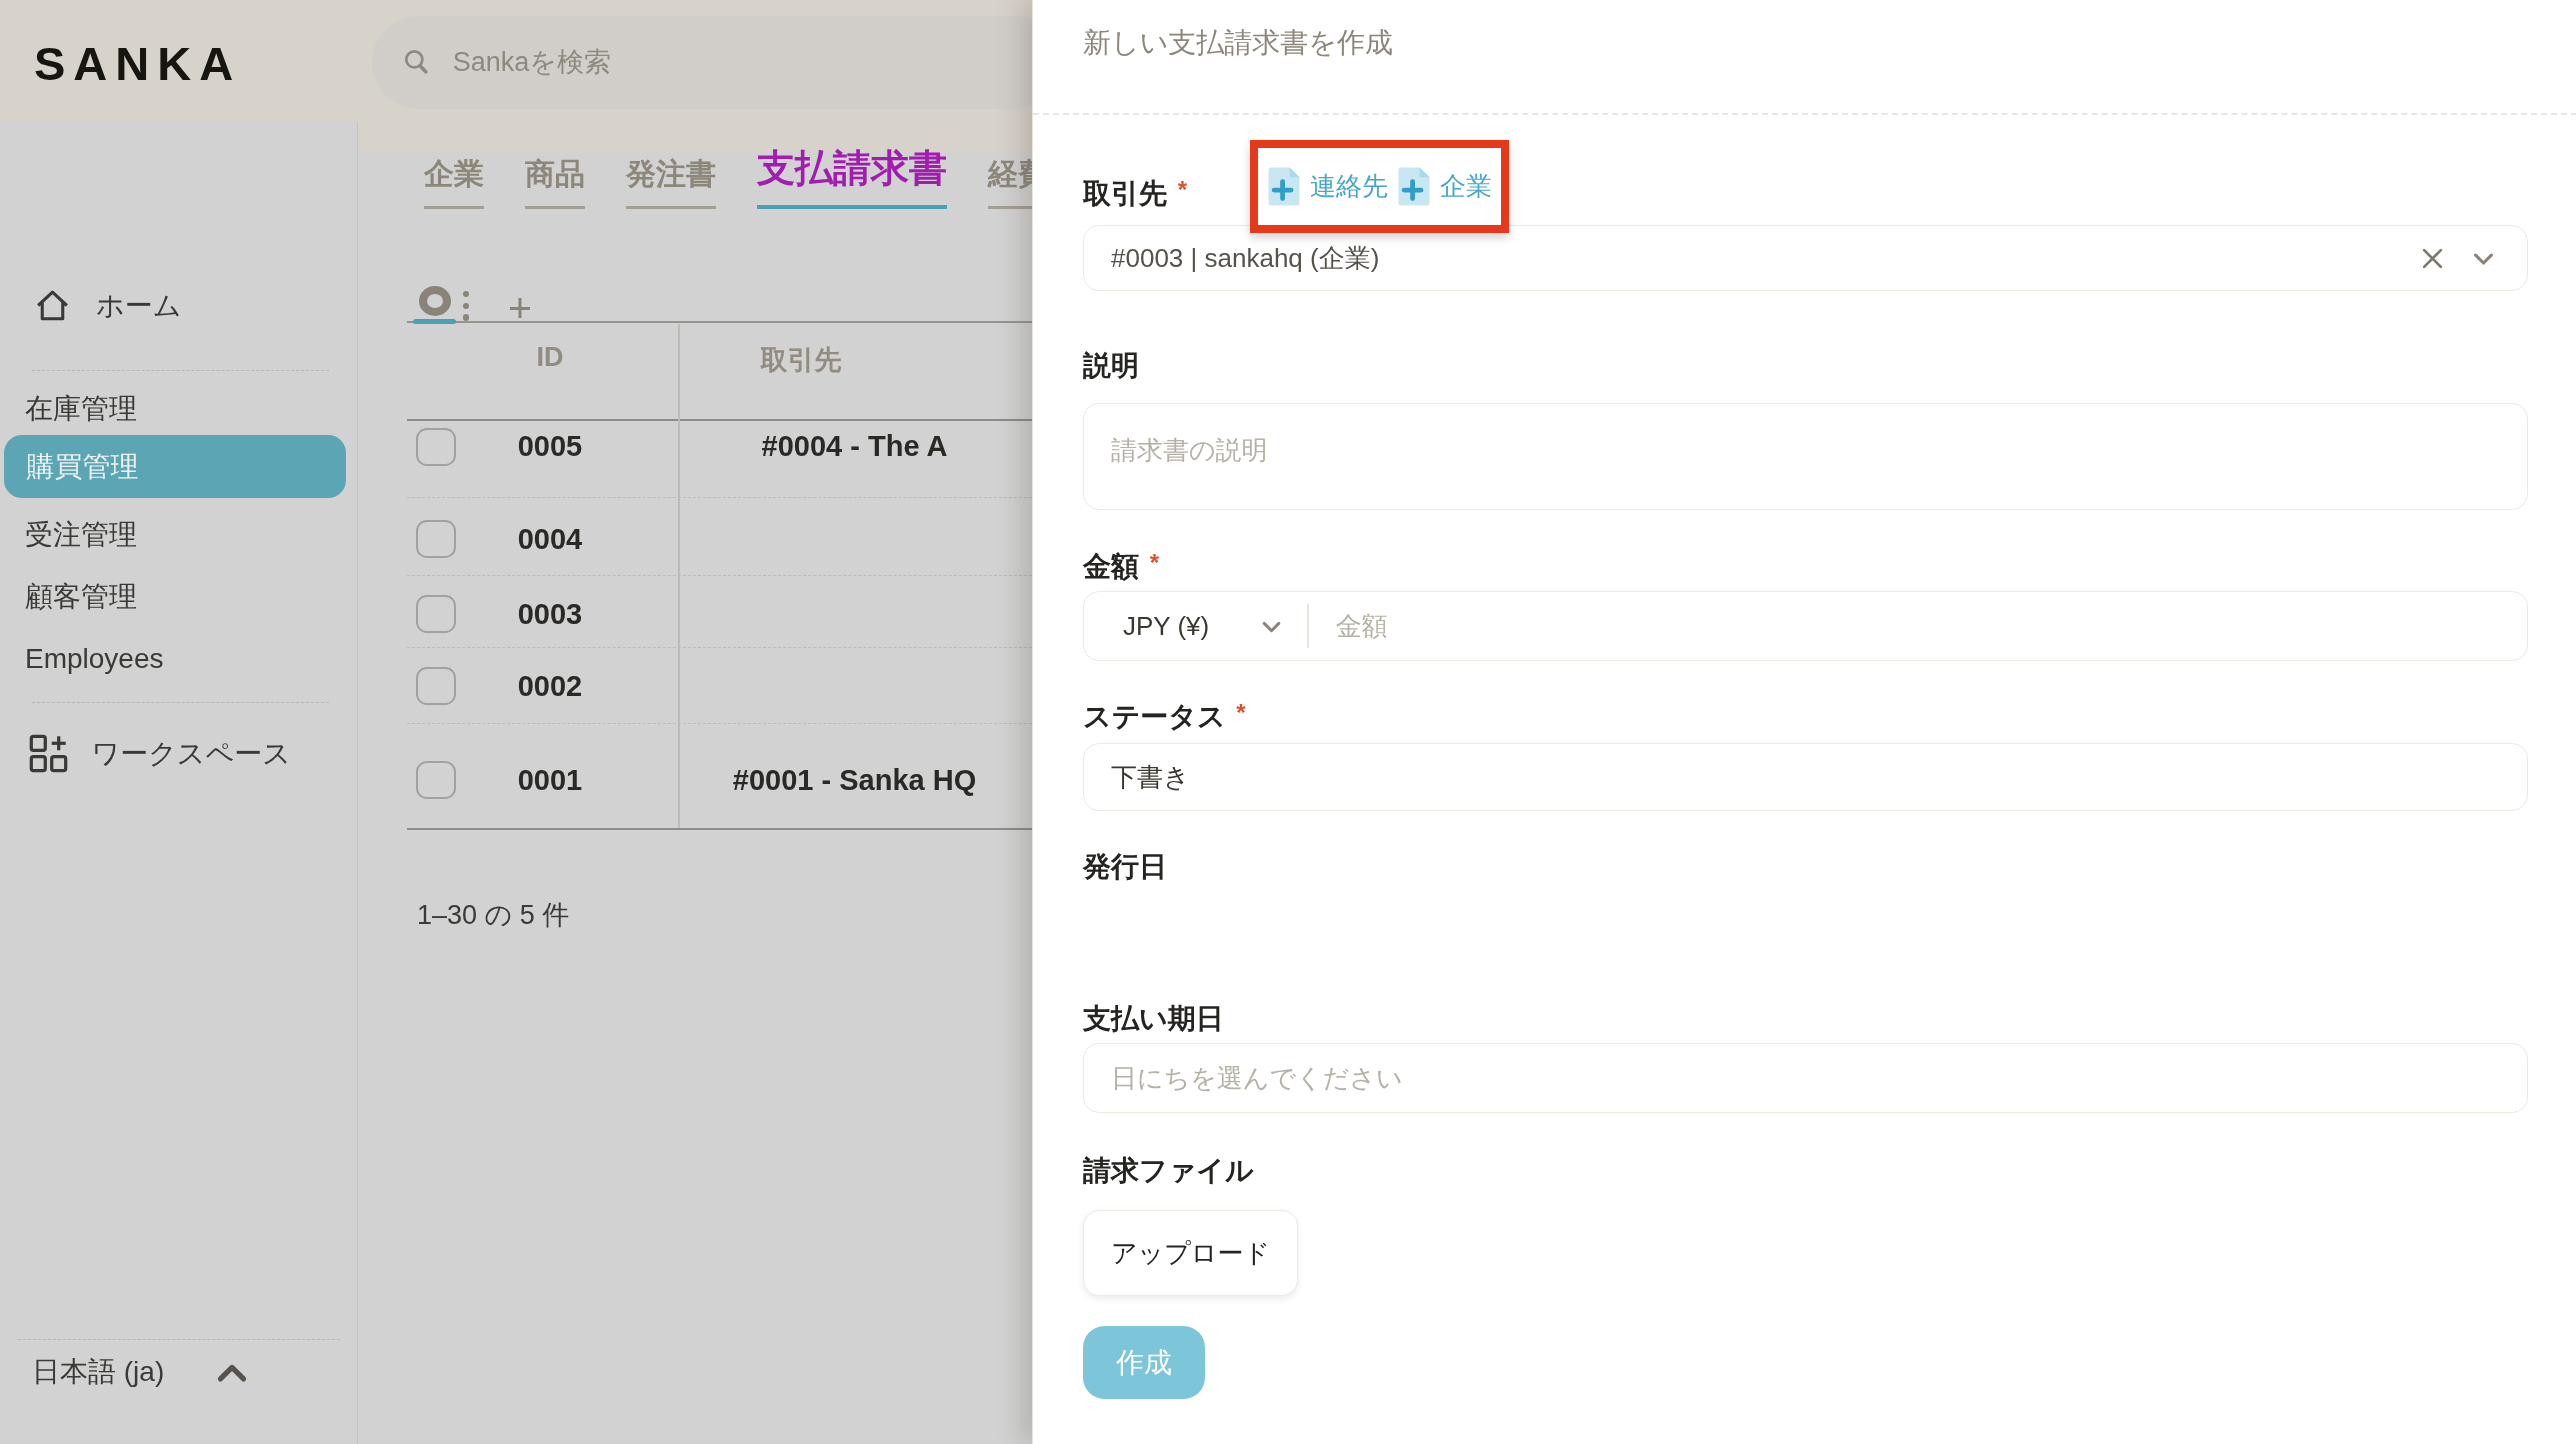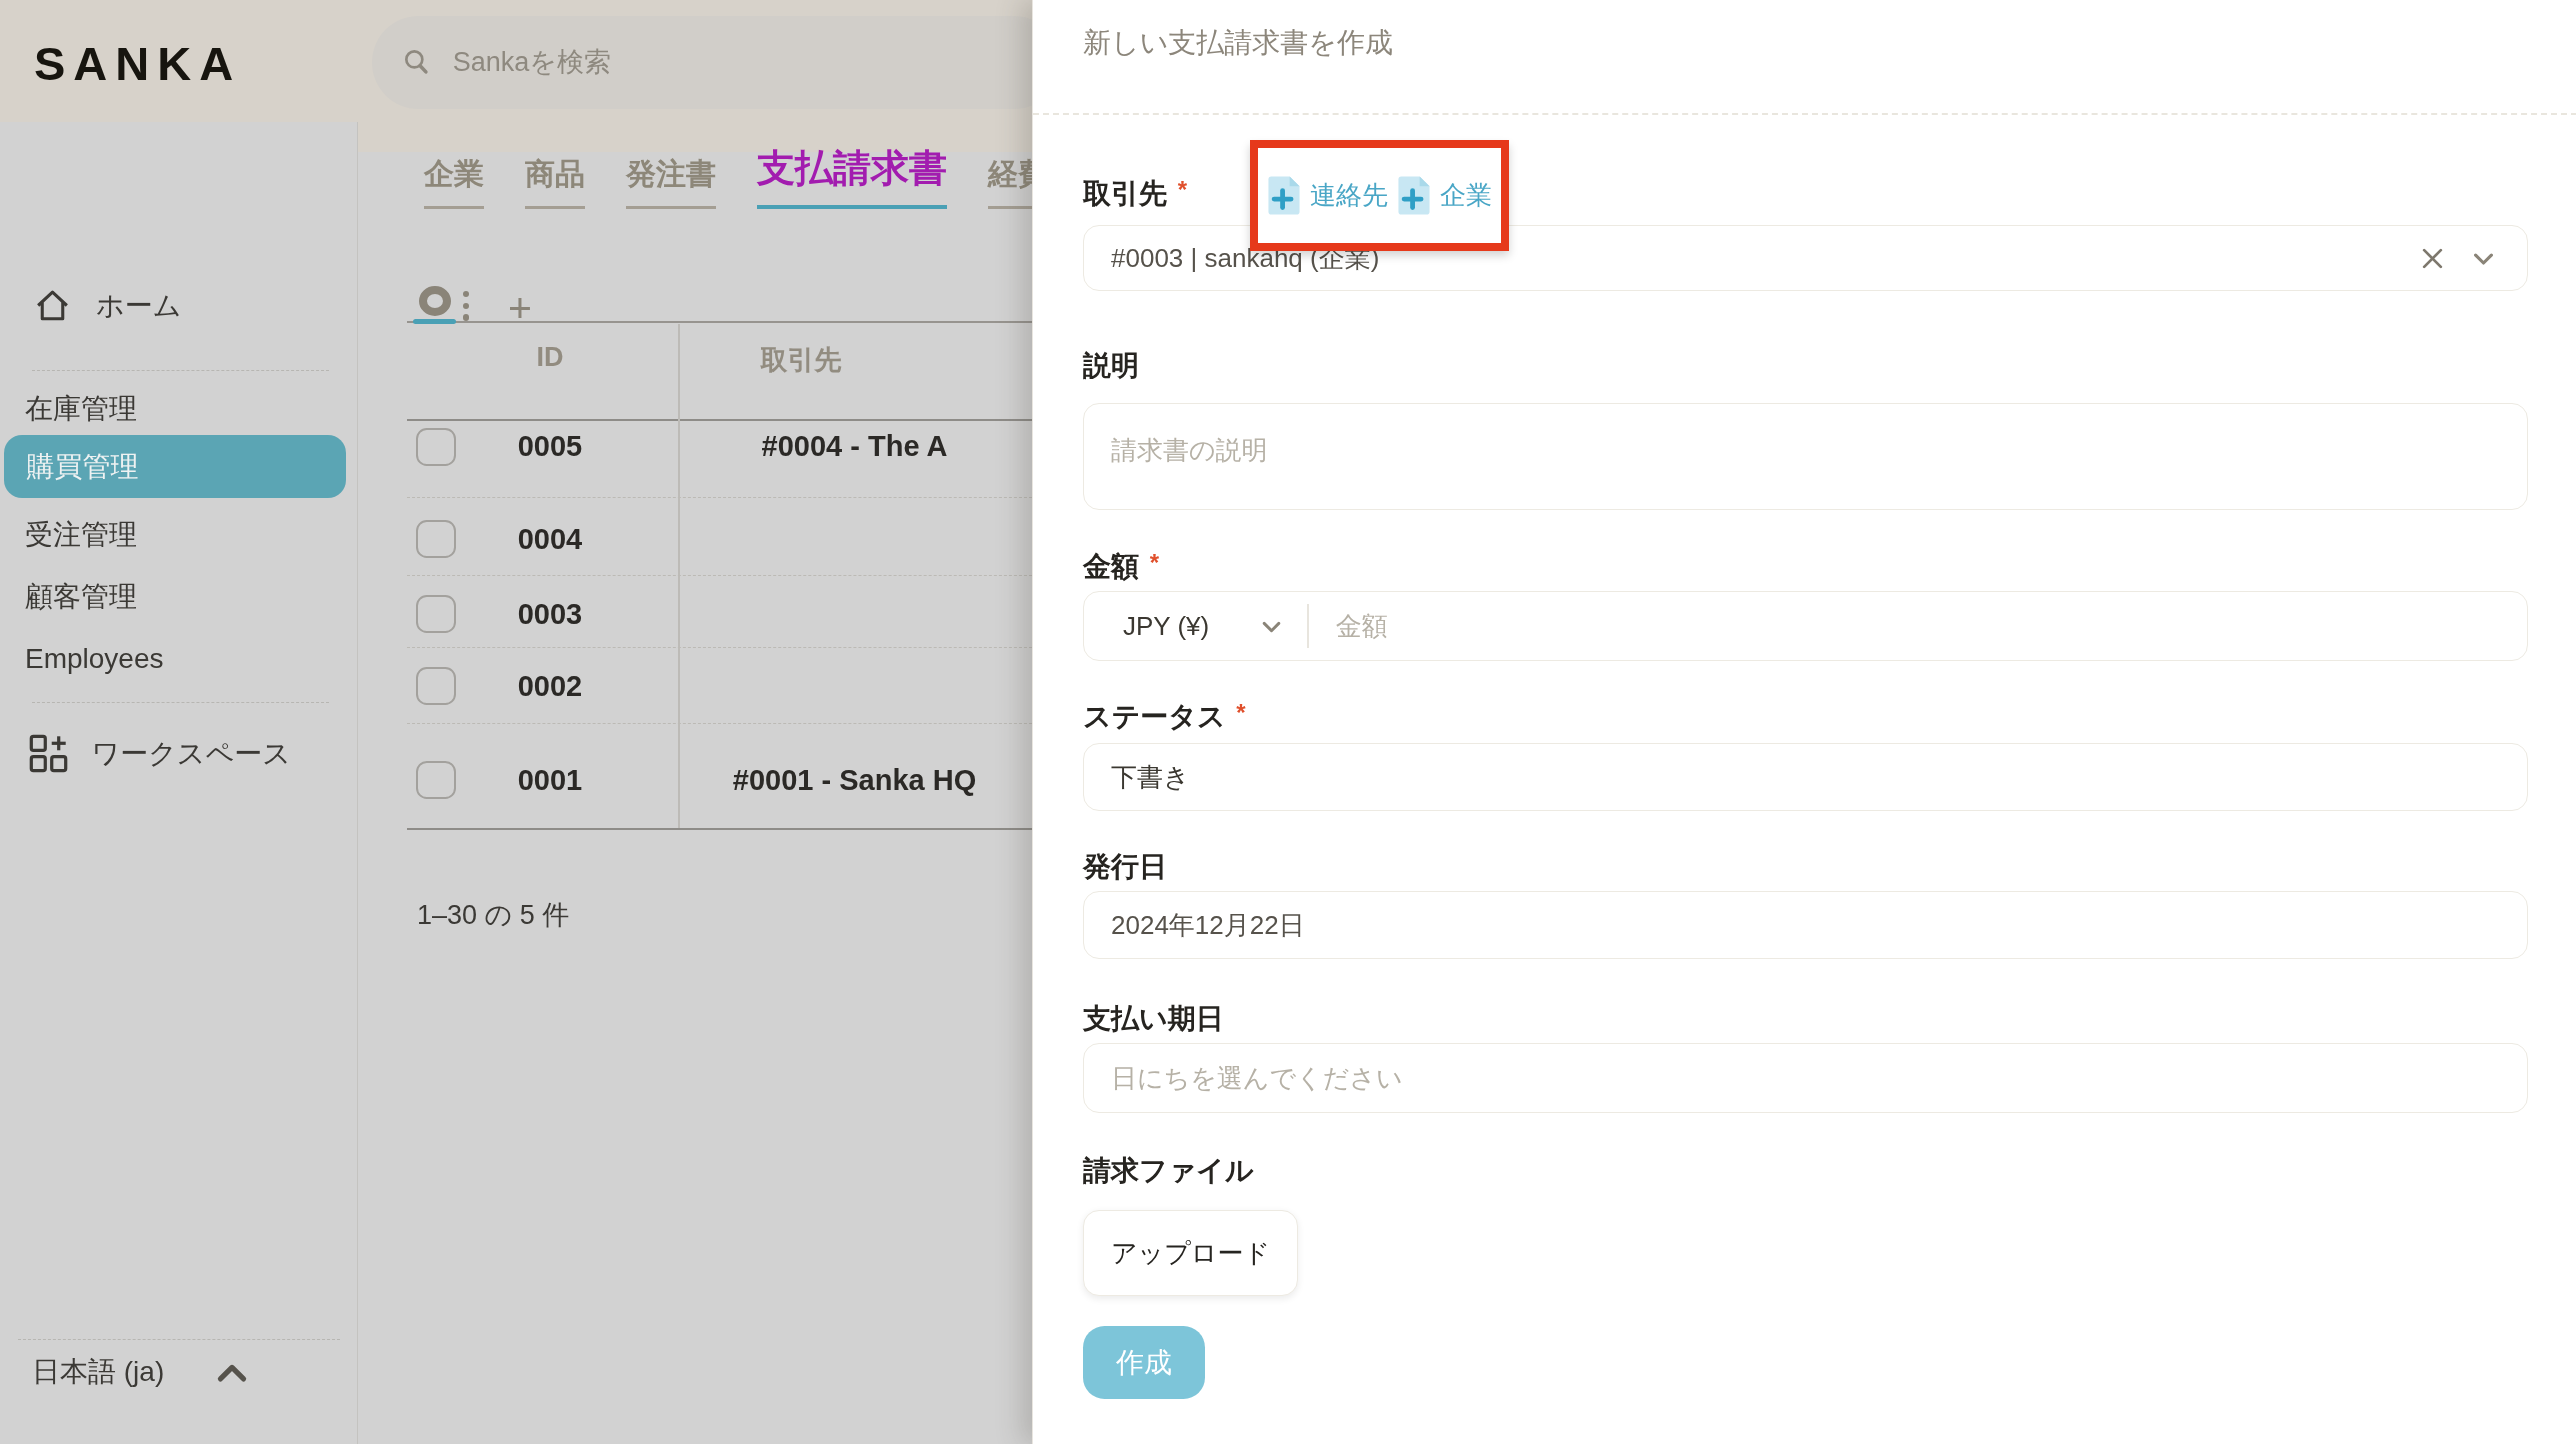--- a/index.html
+++ b/index.html
@@ -52,21 +52,21 @@
   .drawer-dash { position:absolute; left:0; top:113px; width:1544px; border-top:2.7px dashed #e9e6de; }
   .flabel { position:absolute; left:50px; font-size:28px; font-weight:600; color:#262420; }
   .req { color:#e0502c; font-size:24px; margin-left:10.7px; vertical-align:5.4px; }
   .field { position:absolute; left:50px; width:1445px; background:#fff; border:1.8px solid #edeae2; border-radius:16px; display:flex; align-items:center; }
   .field .val { margin-left:27px; font-size:26px; color:#56524b; }
   .field .val.dark { color:#3b3831; }
   .field input, .field textarea { border:none; outline:none; background:transparent; font-size:26px; color:#56524b; font-family:inherit; width:100%; }
   .field input::placeholder, .field textarea::placeholder { color:#b6b1a6; opacity:1; }
   .icon-btn { display:flex; align-items:center; justify-content:center; }
 
-  .annotation { position:absolute; left:217px; top:140px; width:259px; height:111px; border:8px solid #e6391b; background:#fff; z-index:12; display:flex; align-items:center; justify-content:center; gap:9px; box-shadow:0 4.5px 9px rgba(0,0,0,.18); }
+  .annotation { position:absolute; left:217px; top:140px; width:259px; height:93px; border:8px solid #e6391b; background:#fff; z-index:12; display:flex; align-items:center; justify-content:center; gap:9px; box-shadow:0 4.5px 9px rgba(0,0,0,.18); }
   .add-btn { display:flex; align-items:center; gap:9px; }
   .add-btn span { font-size:26px; color:#49a6c6; }
 
   .amount-cur { display:flex; align-items:center; width:211px; height:100%; flex:0 0 auto; }
   .amount-cur .val { margin-left:27px; }
   .amount-div { width:1.8px; height:100%; background:#e8e5de; flex:0 0 auto; }
 
   .upload-btn { position:absolute; left:50px; top:1210px; width:215px; height:86px; background:#fff; border:1.8px solid #edeae2; border-radius:16px; font-size:26px; color:#262420; display:flex; align-items:center; justify-content:center; box-shadow:0 2.7px 7.2px rgba(0,0,0,.08); }
   .submit-btn { position:absolute; left:50px; top:1326px; width:122px; height:73px; background:#7dc5d9; border:none; border-radius:21.5px; font-size:28px; color:#fff; display:flex; align-items:center; justify-content:center; font-family:inherit; }
 </style>
@@ -249,23 +249,20 @@
     </div>
 
     <div class="flabel" style="top:698px;">
       <span>ステータス</span><span class="req">*</span>
     </div>
     <div class="field" style="top:743px; height:68px;">
       <div class="val dark">下書き</div>
     </div>
 
     <div class="flabel" style="top:848px;">発行日</div>
-    <div class="field" style="top:891px; height:68px;">
-      <div class="val">2024年12月22日</div>
-    </div>
 
     <div class="flabel" style="top:1000px;">支払い期日</div>
     <div class="field" style="top:1043px; height:70px;">
       <input type="text" style="margin: 0px 27px;" placeholder="日にちを選んでください">
     </div>
 
     <div class="flabel" style="top:1152px;">請求ファイル</div>
     <div class="upload-btn">
       <span>アップロード</span>
     </div>

